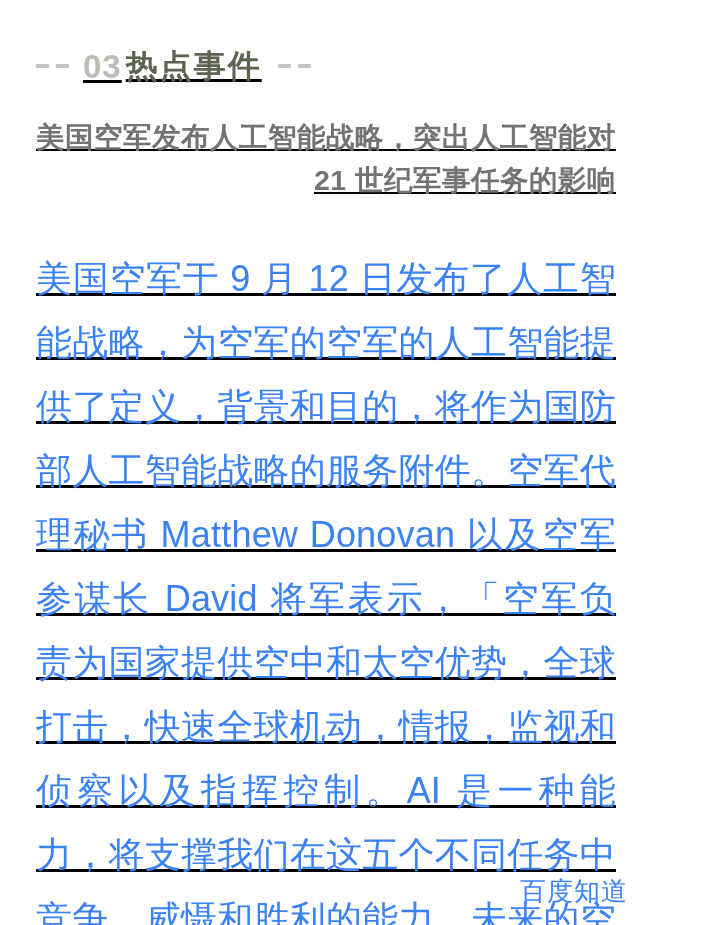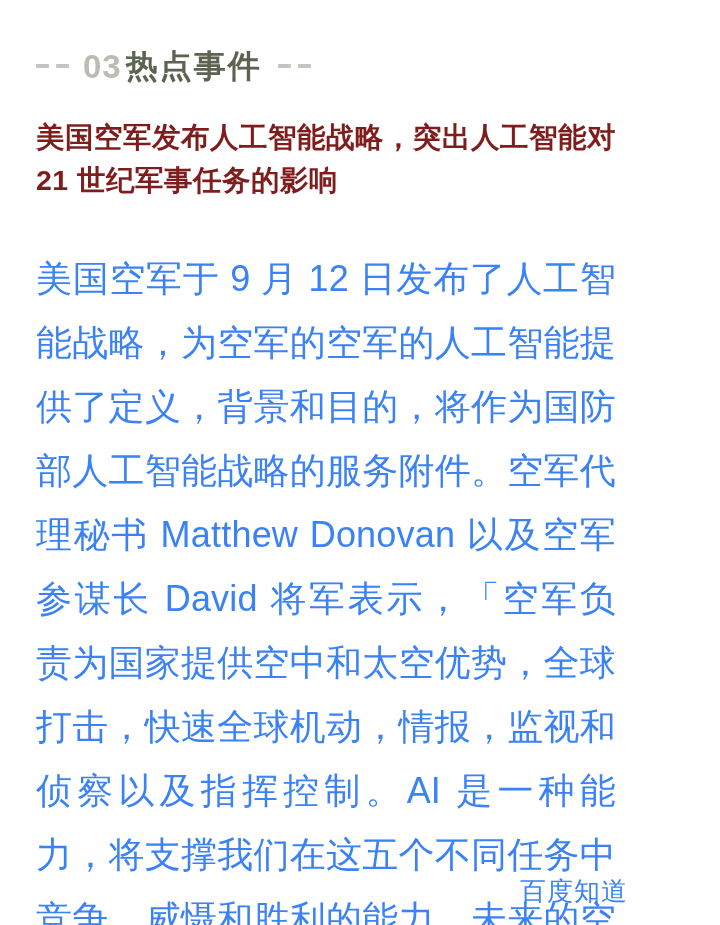--- a/index.html
+++ b/index.html
@@ -13,20 +13,21 @@
     font-family: "Liberation Sans", "DejaVu Sans", sans-serif;
     overflow: hidden;
   }
   .page {
     position: relative;
     width: 652px;
     height: 925px;
     box-sizing: border-box;
     padding: 0 36px;
     background: #ffffff;
+    text-decoration: underline;
   }
   
   .section-header {
     display: flex;
     align-items: center;
     padding-top: 38px;
     height: 56px;
   }
   .dash-left {
     display: flex;
@@ -68,23 +69,24 @@
     width: 13px;
     height: 4px;
     background: #c3c6bf;
     border-radius: 1px;
   }
   
   .article-title {
     margin-top: 22px;
     font-size: 28.5px;
     font-weight: bold;
-    color: #7f1d1d;
+    color: #737373;
     line-height: 1.52;
     letter-spacing: 0.5px;
+    text-align: right;
   }
   
   .article-body {
     margin-top: 44px;
     font-size: 36px;
     color: #3b82f6;
     line-height: 1.78;
     letter-spacing: 0.2px;
     text-align: justify;
     text-justify: inter-ideograph;

